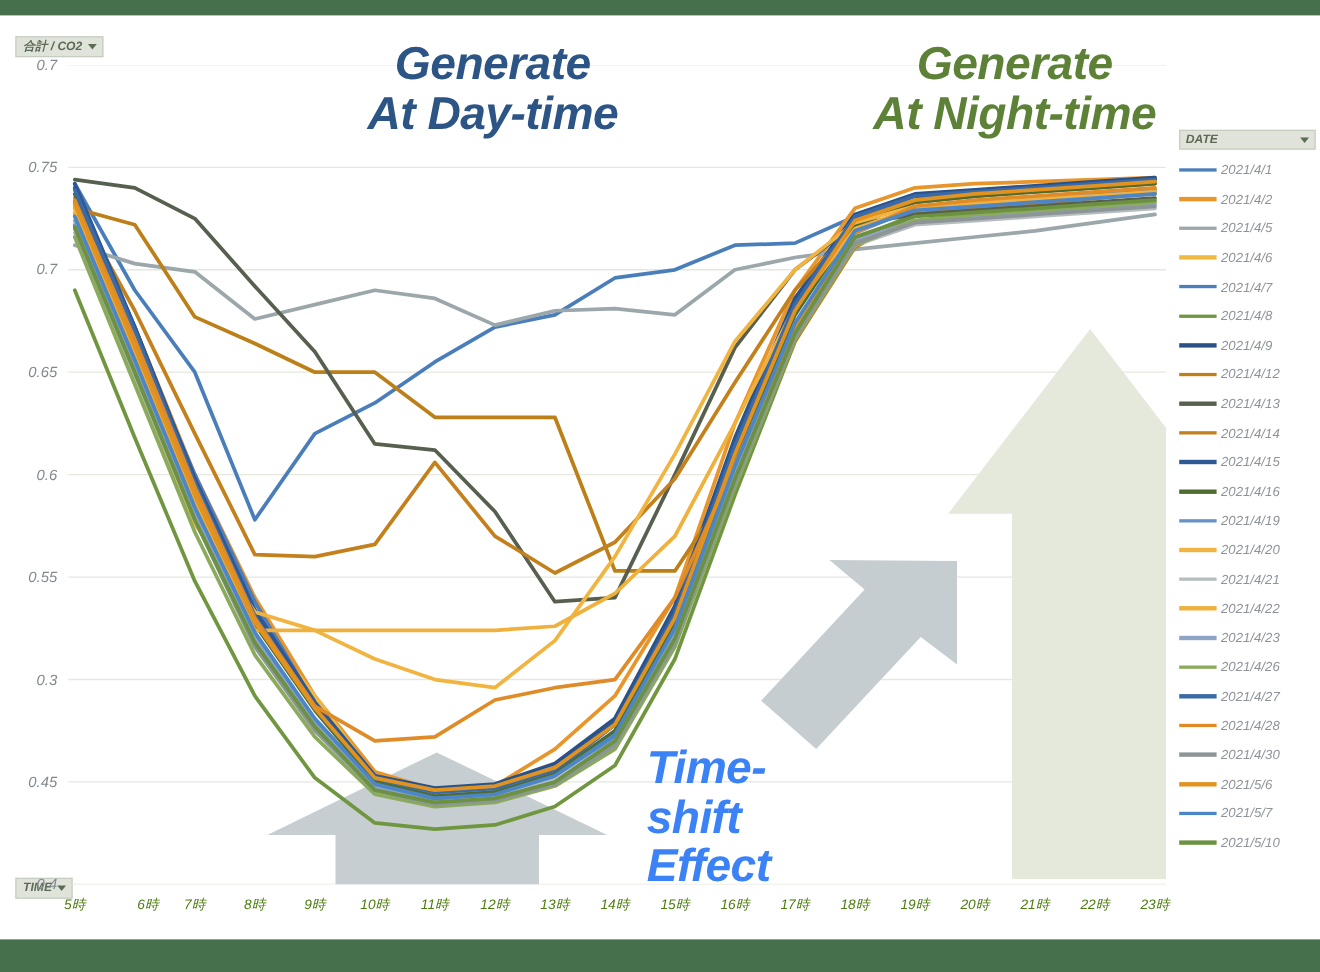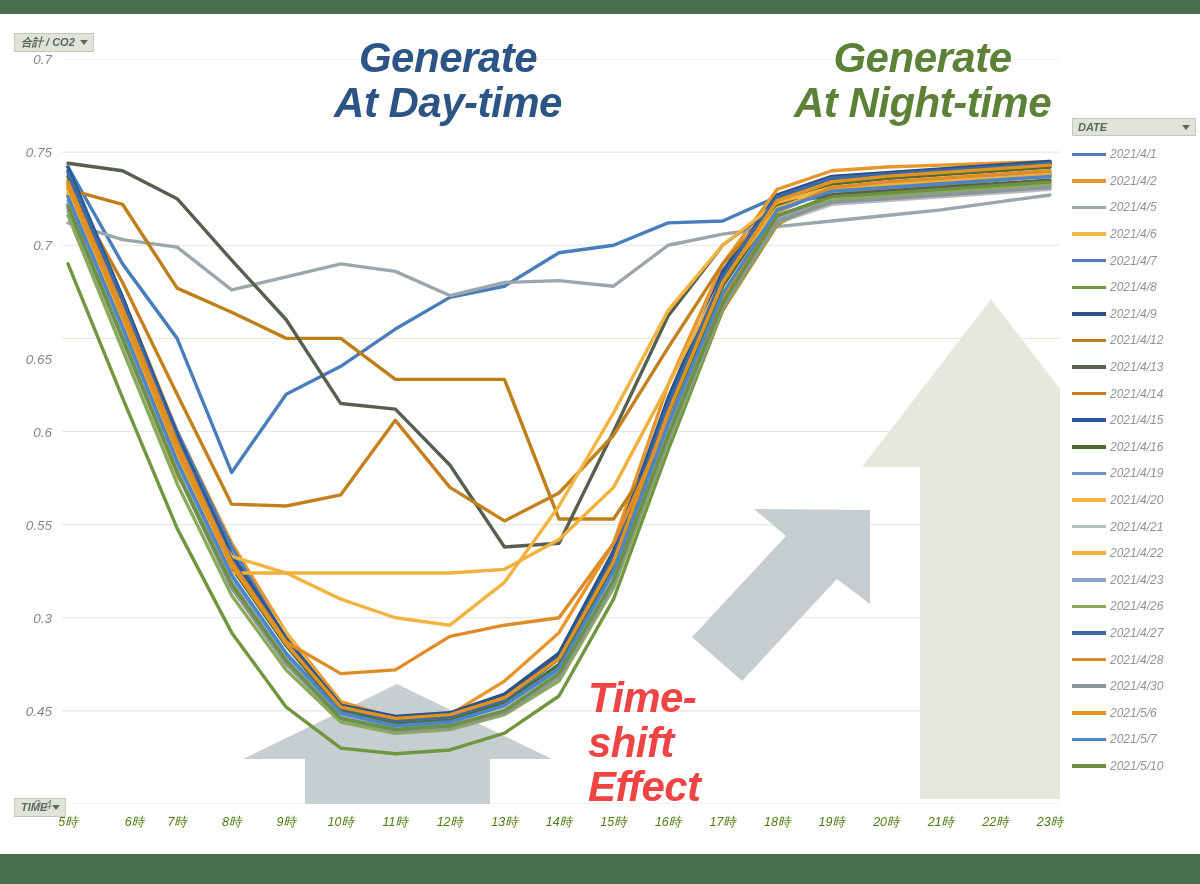--- a/index.html
+++ b/index.html
@@ -117,21 +117,21 @@
     letter-spacing: -0.5px;
   }
   #anno-night {
     left: 750px; top: 22px; width: 345px;
     color: #5d8237;
     font-size: 42px;
     letter-spacing: -0.5px;
   }
   #anno-shift {
     left: 588px; top: 662px; width: 190px;
-    color: #ef4444;
+    color: #3b82f6;
     font-size: 42px;
     text-align: left;
     letter-spacing: -0.6px;
   }
 </style>
 </head>
 <body>
 
 <div id="root">
   <div id="sheet">
@@ -192,21 +192,21 @@
           </g>
       </svg>
     </div>
 
     <div class="ylab-wrap" id="ytick-wrap">
         <div class="ylab-item" style="left: 4px; top: 790px;">0.4</div>
         <div class="ylab-item" style="left: 4px; top: 696.875px;">0.45</div>
         <div class="ylab-item" style="left: 4px; top: 603.75px;">0.3</div>
         <div class="ylab-item" style="left: 4px; top: 510.625px;">0.55</div>
         <div class="ylab-item" style="left: 4px; top: 417.5px;">0.6</div>
-        <div class="ylab-item" style="left: 4px; top: 324.375px; margin-top: 21px;">0.65</div>
+        <div class="ylab-item" style="left: 4px; top: 324.375px;">0.65</div>
         <div class="ylab-item" style="left: 4px; top: 231.25px;">0.7</div>
         <div class="ylab-item" style="left: 4px; top: 138.125px;">0.75</div>
         <div class="ylab-item" style="left: 4px; top: 45px;">0.7</div>
       </div>
     <div class="ylab-wrap" id="xtick-wrap">
         <div class="xlab-item" style="left: 68px; top: 800px;">5時</div>
         <div class="xlab-item" style="left: 122.556px; top: 800px; margin-left: 12px;">6時</div>
         <div class="xlab-item" style="left: 177.111px; top: 800px;">7時</div>
         <div class="xlab-item" style="left: 231.667px; top: 800px;">8時</div>
         <div class="xlab-item" style="left: 286.222px; top: 800px;">9時</div>

